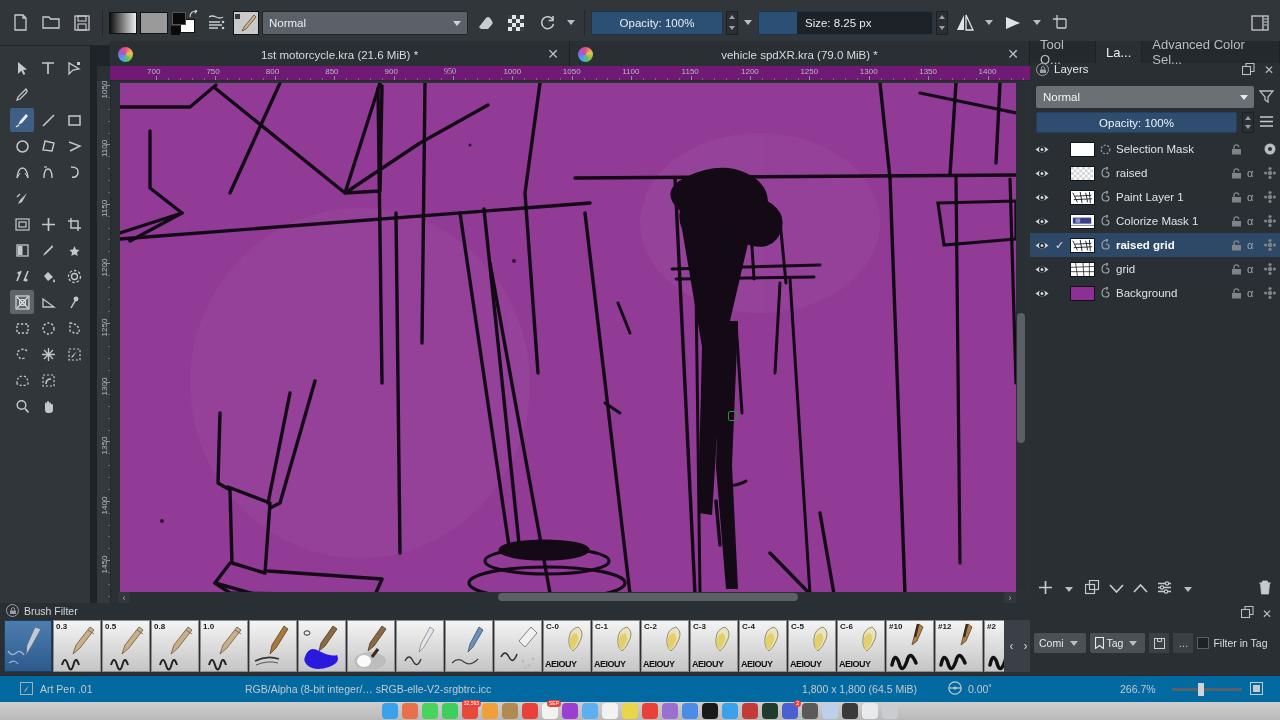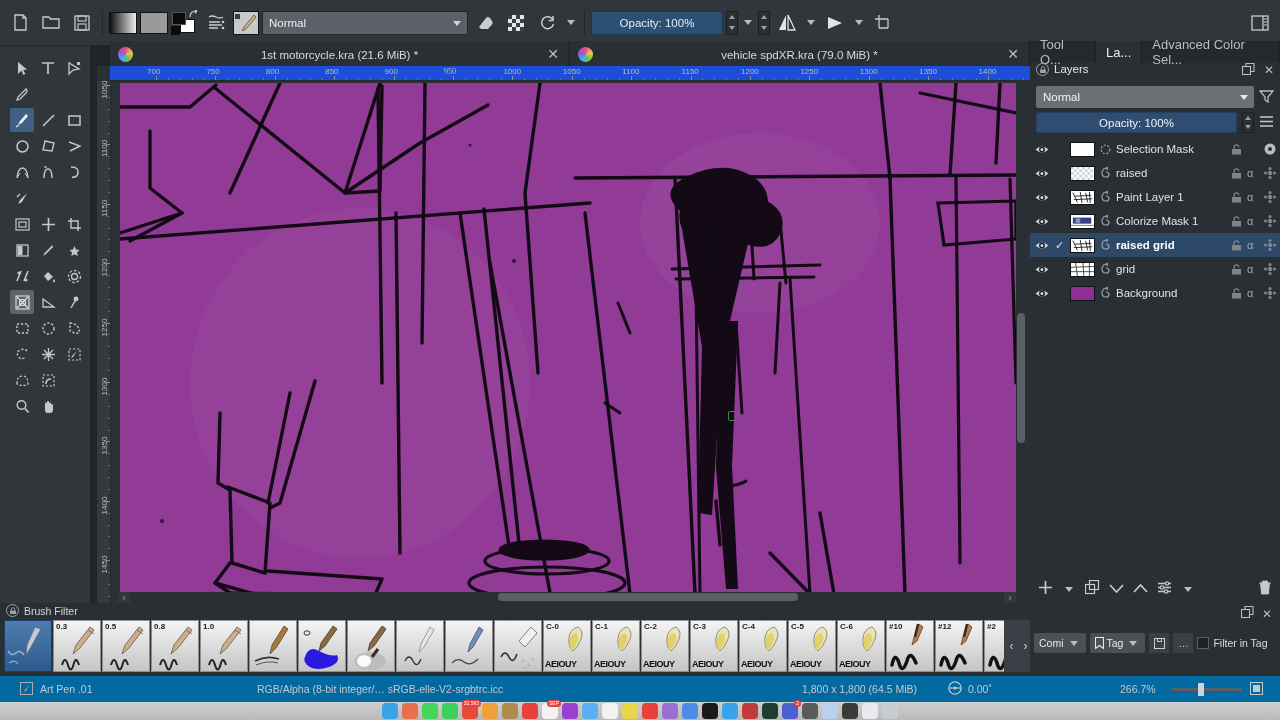--- a/index.html
+++ b/index.html
@@ -68,21 +68,21 @@
   .tab .kico { position:absolute; left:8px; top:6px; width:15px; height:15px;
     border-radius:50%; background:conic-gradient(#e64b8c,#f0c24a,#6cc24a,#3fa9f5,#9b59d0,#e64b8c);}
   .tab .lbl { font-size:11.5px; color:#d6dbe0; }
   .tab .cls { position:absolute; right:10px; top:5px; color:#b9bec3; font-size:14px;
     line-height:16px;}
 
   
   #canvaswrap { position:absolute; left:97px; top:66px; width:933px; height:537px;
     background:#2b3035; }
   #hruler { position:absolute; left:110px; top:66px; width:920px; height:15px;
-    background:#1d4ed8; border-bottom:1px solid #24292e; overflow:hidden; }
+    background:#701a75; border-bottom:1px solid #24292e; overflow:hidden; }
   #vruler { position:absolute; left:97px; top:81px; width:14px; height:522px;
     background:#34393e; border-right:1px solid #24292e; overflow:hidden;}
   .tickn { position:absolute; font-size:8px; color:#b6bbc0; }
   .tk { position:absolute; background:#8b9096; }
 
   #canvas { position:absolute; left:120px; top:83px; width:896px; height:511px;
     background:#913a96; overflow:hidden; }
   #artsvg { position:absolute; left:0; top:0; }
   #brushcursor { position:absolute; left:608px; top:328px; width:10px; height:10px;
     border:1.5px solid #2f8f3a; border-radius:2px; }
@@ -262,20 +262,23 @@
   <span class="tiny-arw"></span>
   <div class="tb-sep"></div>
   <div class="slider op">
     <span>Opacity: 100%</span>
   </div>
   <div class="spin">
       <i class="u"></i>
       <i class="d"></i>
     </div>
   <span class="tiny-arw"></span>
+  <div class="slider sz">
+    <span>Size: 8.25 px</span>
+  </div>
   <div class="spin">
       <i class="u"></i>
       <i class="d"></i>
     </div>
   <div class="tb-ico">
     <svg width="20" height="18" viewBox="0 0 20 18">
         <path d="M9 1 L2 16 H9z" fill="#dfe4e9"></path>
         <path d="M11 1 L18 16 H11z" fill="none" stroke="#dfe4e9" stroke-width="1.3"></path>
       </svg>
   </div>
@@ -1296,21 +1299,21 @@
 </div>
 
 <div id="status">
   <span class="seg" style="left:20px;">
     <svg width="13" height="13" viewBox="0 0 13 13">
         <rect x="0.5" y="0.5" width="12" height="12" fill="none" stroke="#a9aeb3" stroke-width="1"></rect>
         <path d="M9 3 L5 8 L4 10 L6 9z" fill="#a9aeb3"></path>
       </svg>
   </span>
   <span class="seg" style="left:40px;">Art Pen .01</span>
-  <span class="seg" style="left:257px;">RGB/Alpha (8-bit integer/… sRGB-elle-V2-srgbtrc.icc</span>
+  <span class="seg" style="left:245px;">RGB/Alpha (8-bit integer/… sRGB-elle-V2-srgbtrc.icc</span>
   <span class="seg" style="left:802px;">1,800 x 1,800 (64.5 MiB)</span>
   <span class="seg" style="left:948px;">
     <svg width="14" height="14" viewBox="0 0 14 14">
         <circle cx="7" cy="7" r="6.2" fill="none" stroke="#c4c9ce" stroke-width="1.2"></circle>
         <path d="M1 7h12" stroke="#c4c9ce" stroke-width="1.2"></path>
         <circle cx="7" cy="7" r="1.6" fill="#c4c9ce"></circle>
       </svg>
   </span>
   <span class="seg" style="left:968px;">0.00˚</span>
   <span class="seg" style="left:1120px;">266.7%</span>

